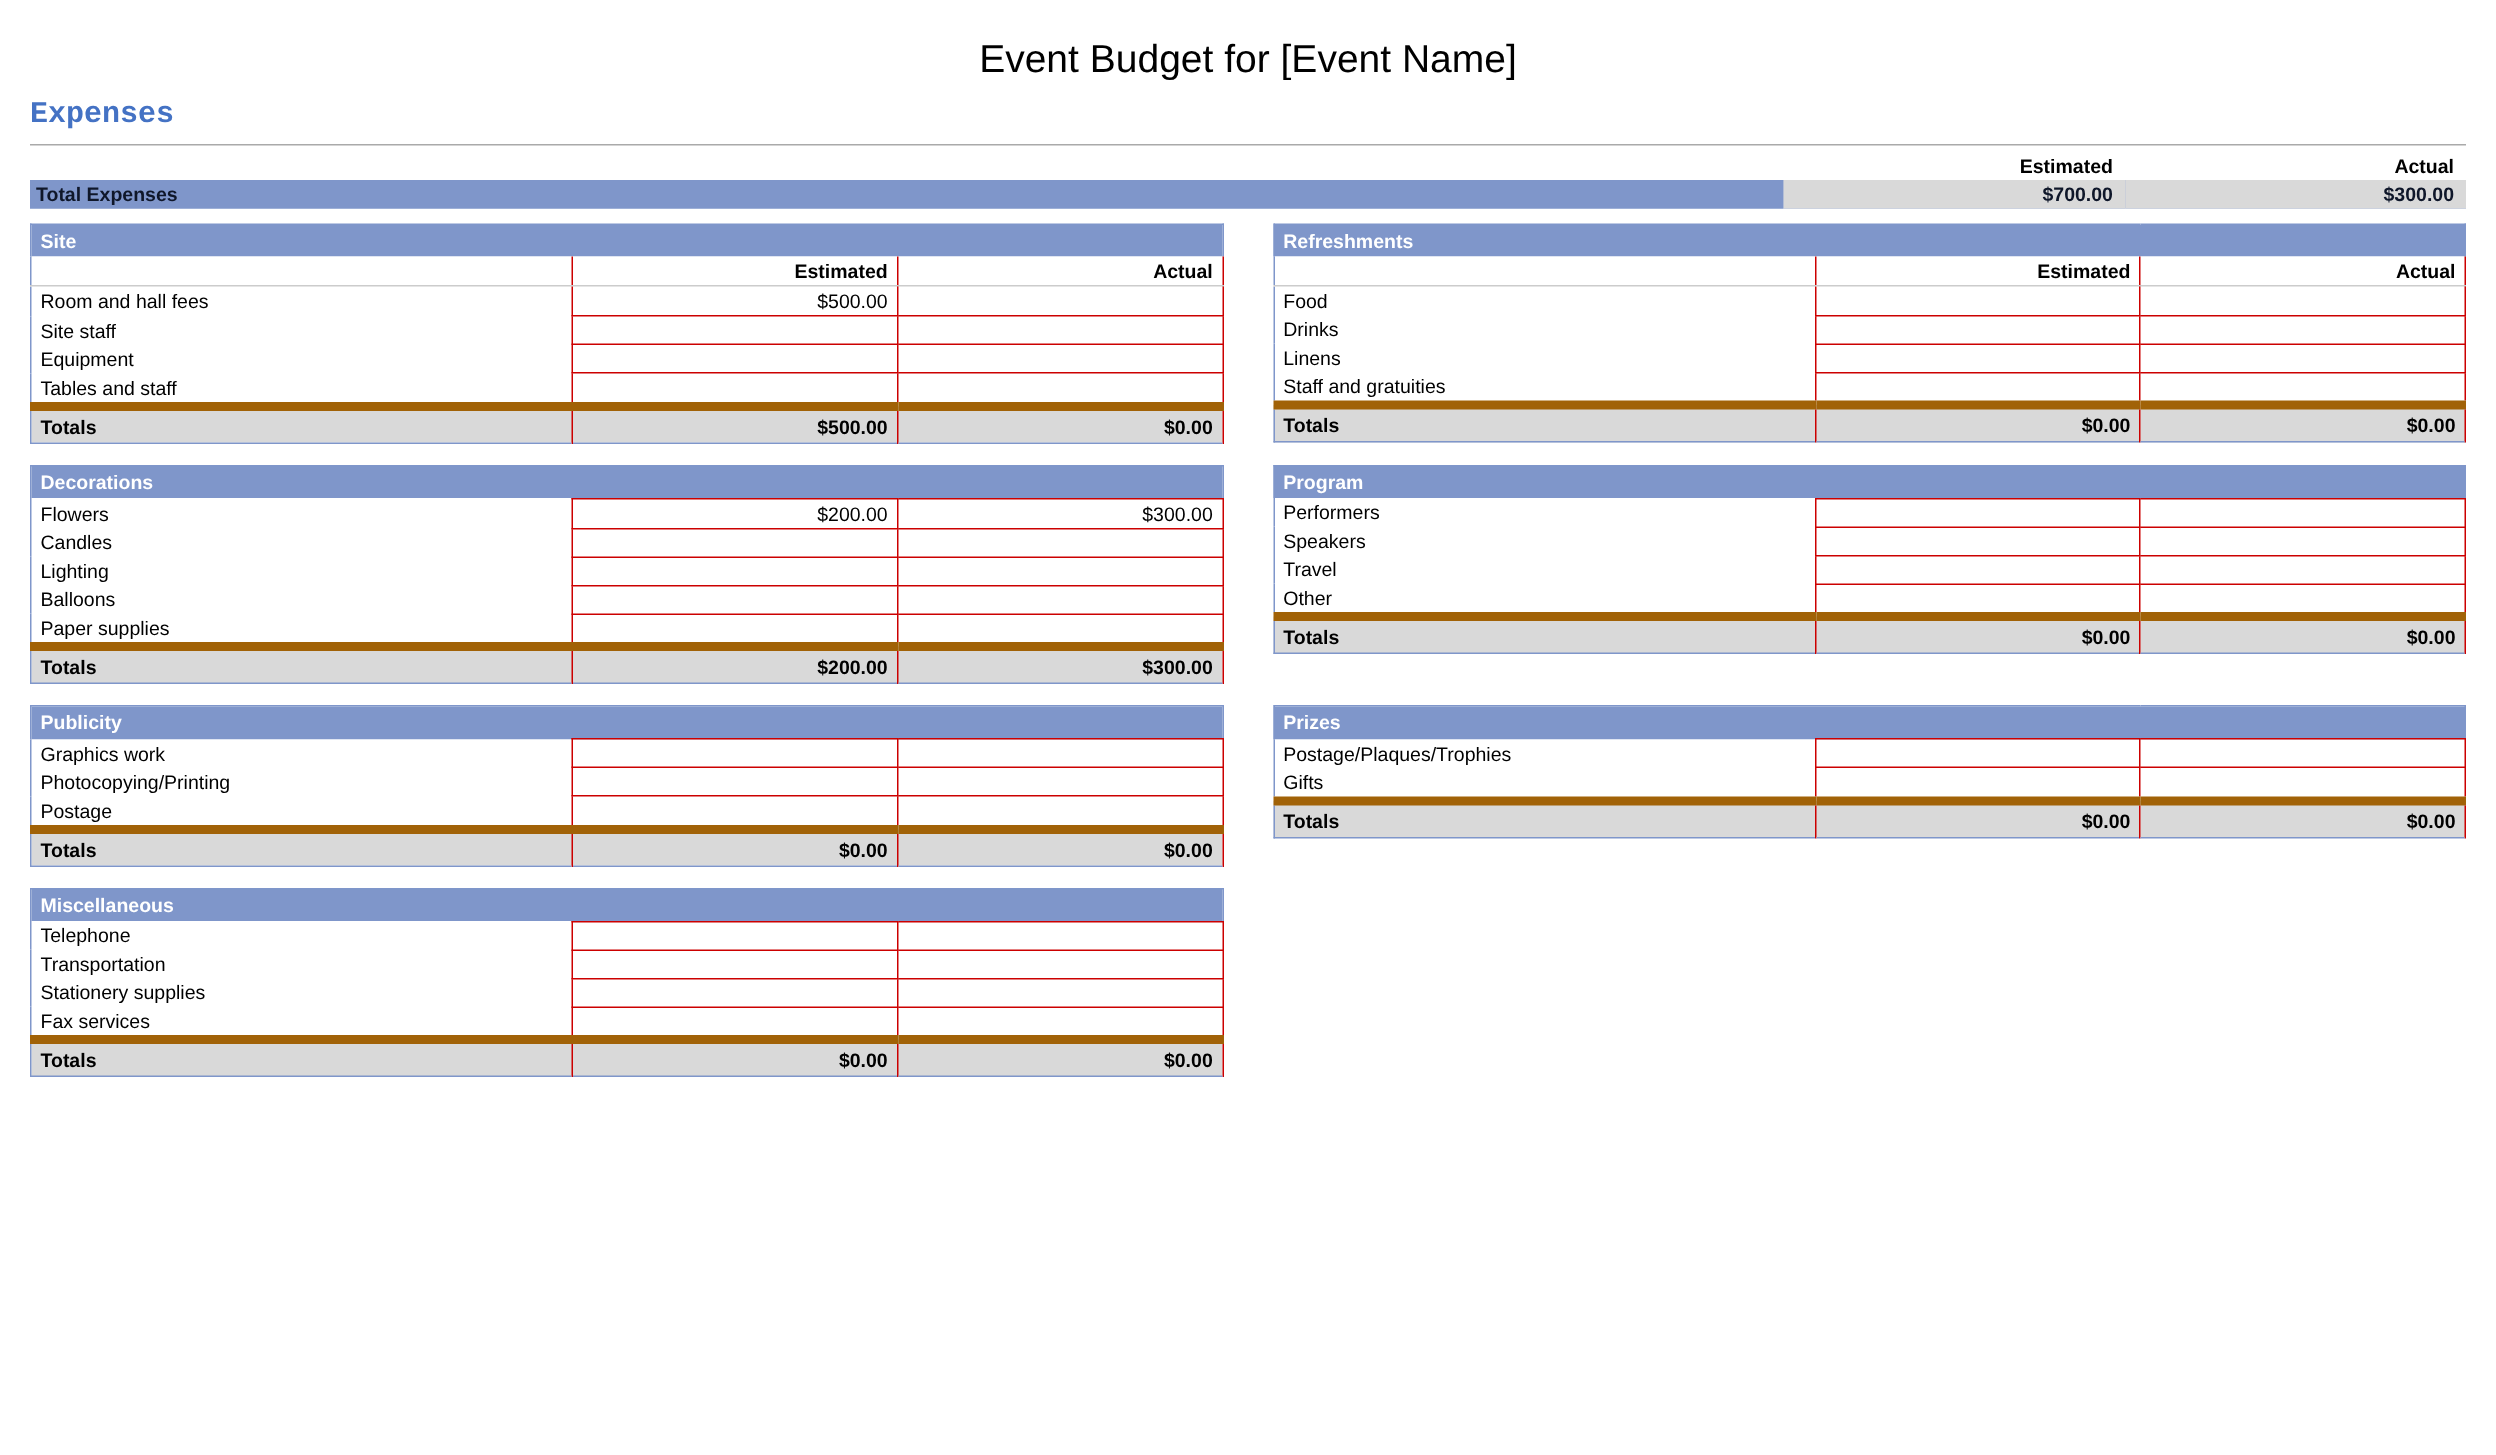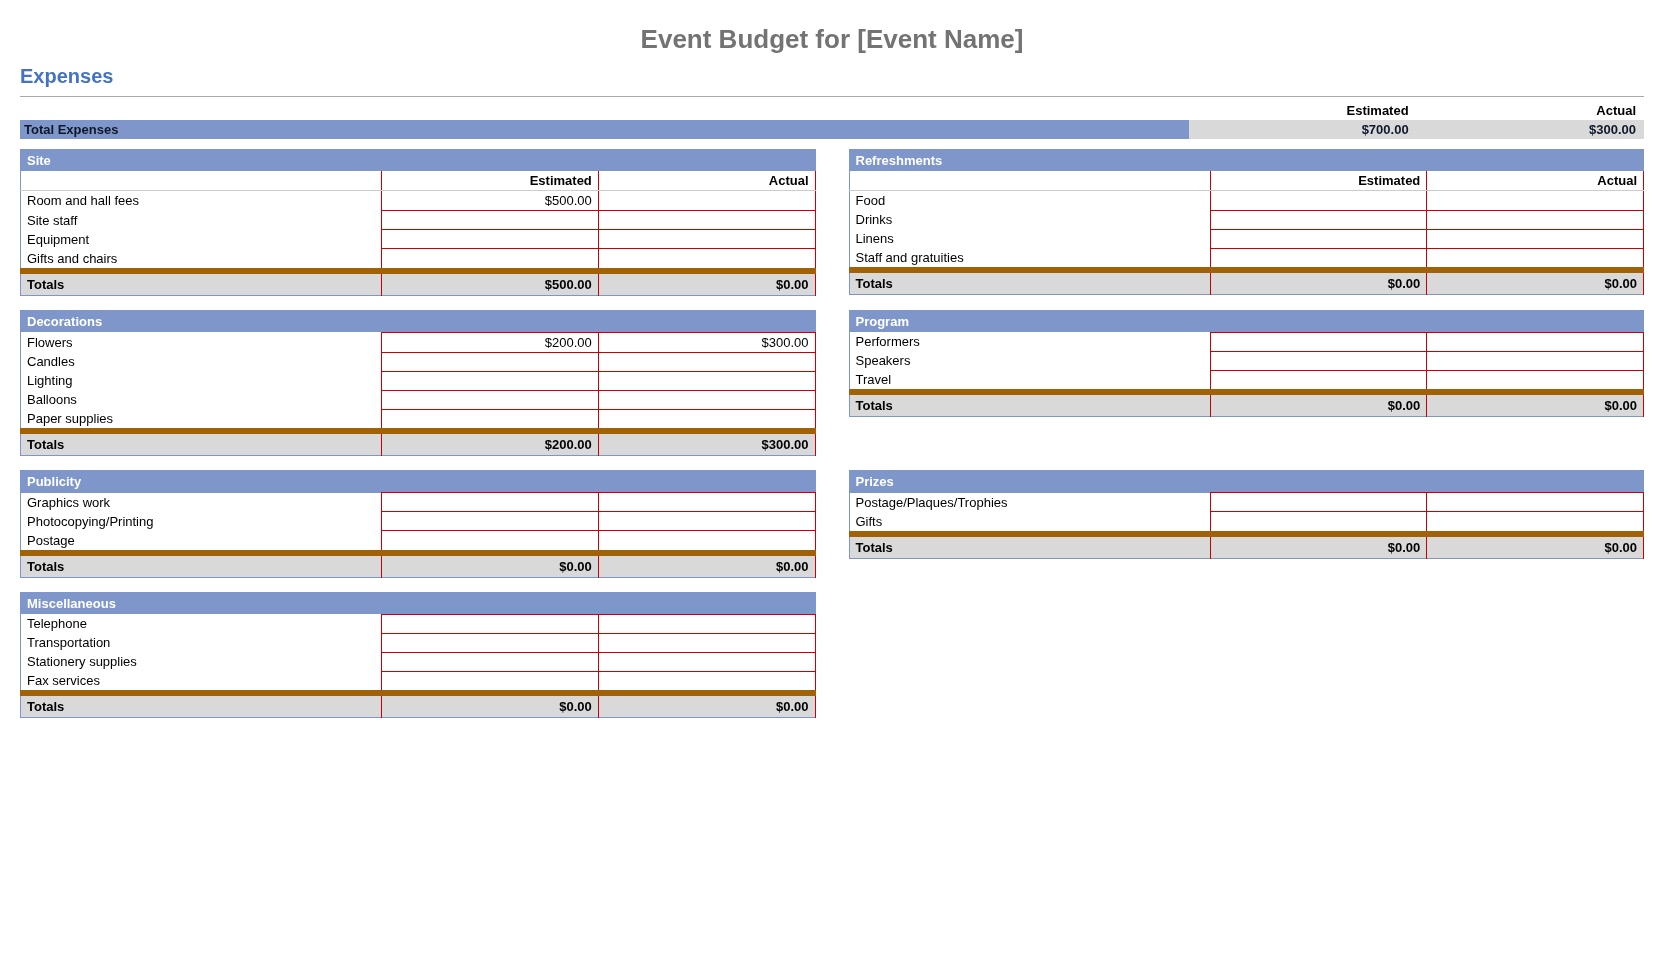--- a/index.html
+++ b/index.html
@@ -11,29 +11,30 @@
     }
     .page {
       width: 1664px;
       min-height: 970px;
       background: #fff;
       padding: 10px 20px;
     }
     .page-title {
       text-align: center;
       font-size: 26px;
-      font-weight: bold;
+      font-weight: normal;
       padding: 14px 0 8px 0;
-      color: #737373;
+      color: #000000;
     }
     .section-heading {
       font-size: 20px;
       font-weight: bold;
       color: #4472c4;
       padding: 2px 0 4px 0;
+      font-family: Liberation Mono, monospace;
     }
     .top-summary {
       width: 100%;
       border-collapse: collapse;
       margin-bottom: 10px;
     }
     .top-summary td {
       padding: 2px 6px;
     }
     .summary-header-row td {
@@ -182,21 +183,21 @@
           <td class="label">Site staff</td>
           <td class="est-val input-cell"></td>
           <td class="act-val input-cell"></td>
         </tr>
         <tr class="data-row">
           <td class="label">Equipment</td>
           <td class="est-val input-cell"></td>
           <td class="act-val input-cell"></td>
         </tr>
         <tr class="data-row">
-          <td class="label">Gifts and chairs</td>
+          <td class="label">Tables and staff</td>
           <td class="est-val input-cell"></td>
           <td class="act-val input-cell"></td>
         </tr>
         <tr class="totals-row">
           <td class="label">Totals</td>
           <td class="val est-val">$500.00</td>
           <td class="val act-val">$0.00</td>
         </tr>
       </tbody>
         </table>
@@ -296,20 +297,25 @@
         <tr class="data-row">
           <td class="label">Speakers</td>
           <td class="est-val input-cell"></td>
           <td class="act-val input-cell"></td>
         </tr>
         <tr class="data-row">
           <td class="label">Travel</td>
           <td class="est-val input-cell"></td>
           <td class="act-val input-cell"></td>
         </tr>
+        <tr class="data-row">
+          <td class="label">Other</td>
+          <td class="est-val input-cell"></td>
+          <td class="act-val input-cell"></td>
+        </tr>
         <tr class="totals-row">
           <td class="label">Totals</td>
           <td class="val est-val">$0.00</td>
           <td class="val act-val">$0.00</td>
         </tr>
       </tbody>
         </table>
     </div>
   </div>
 

